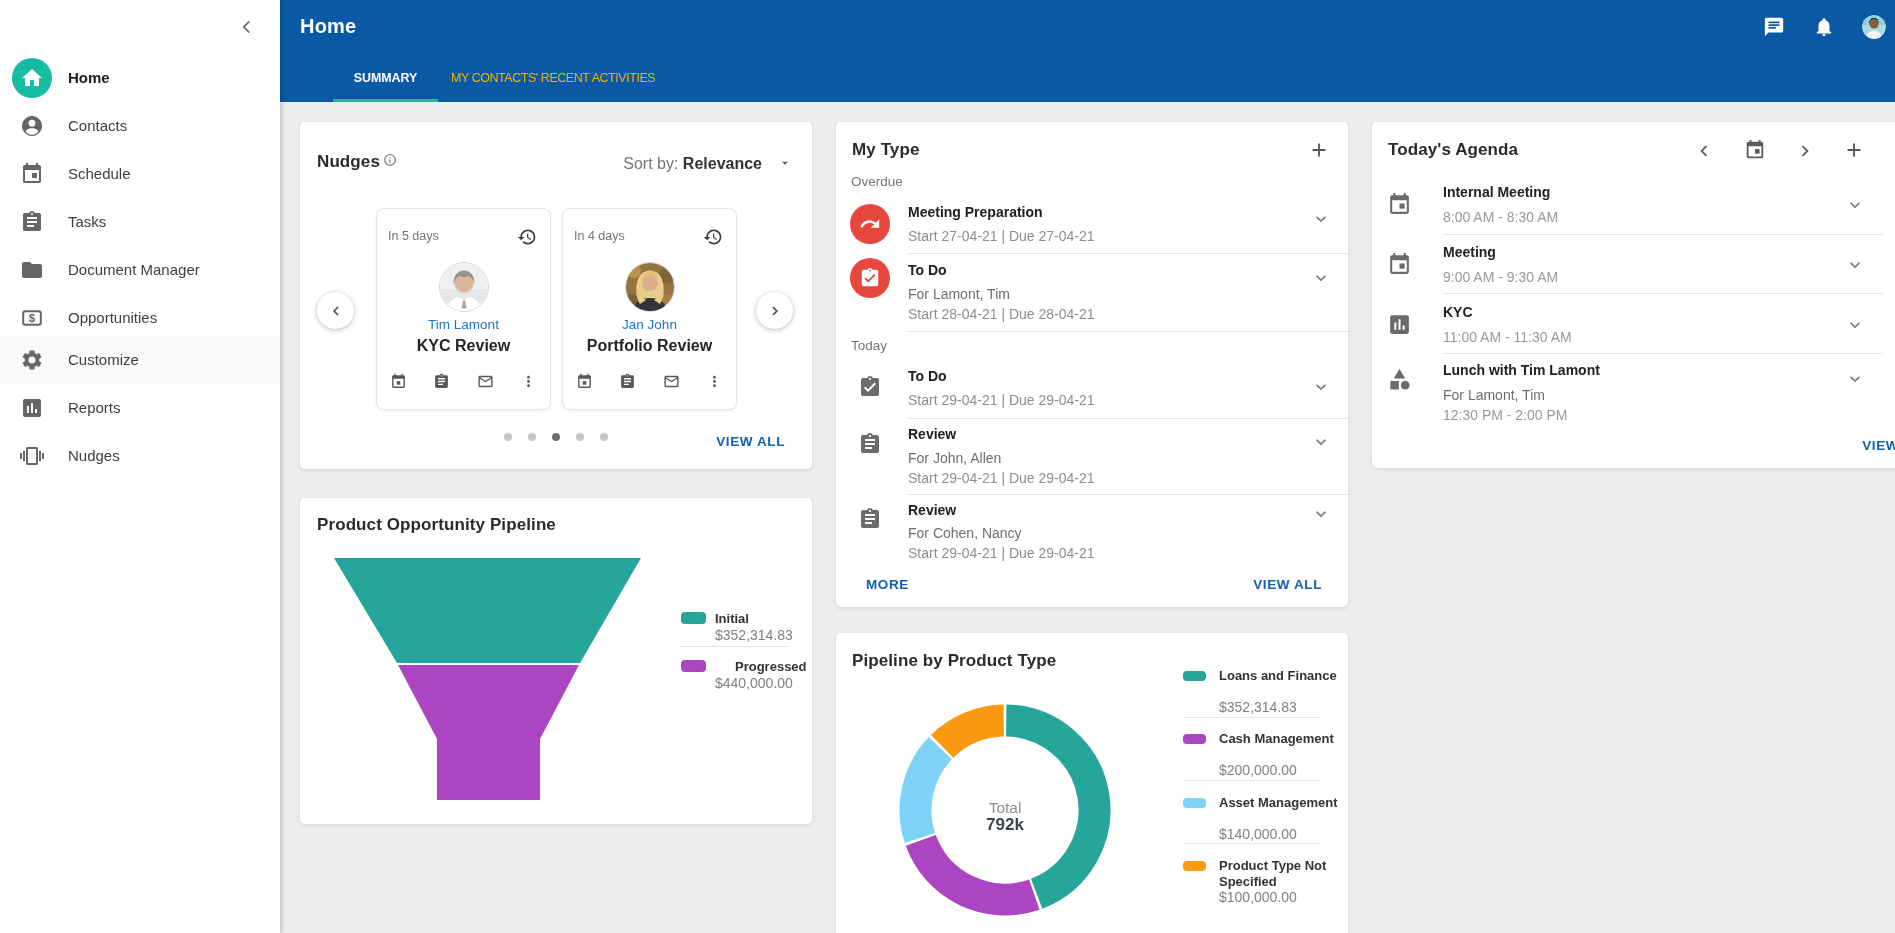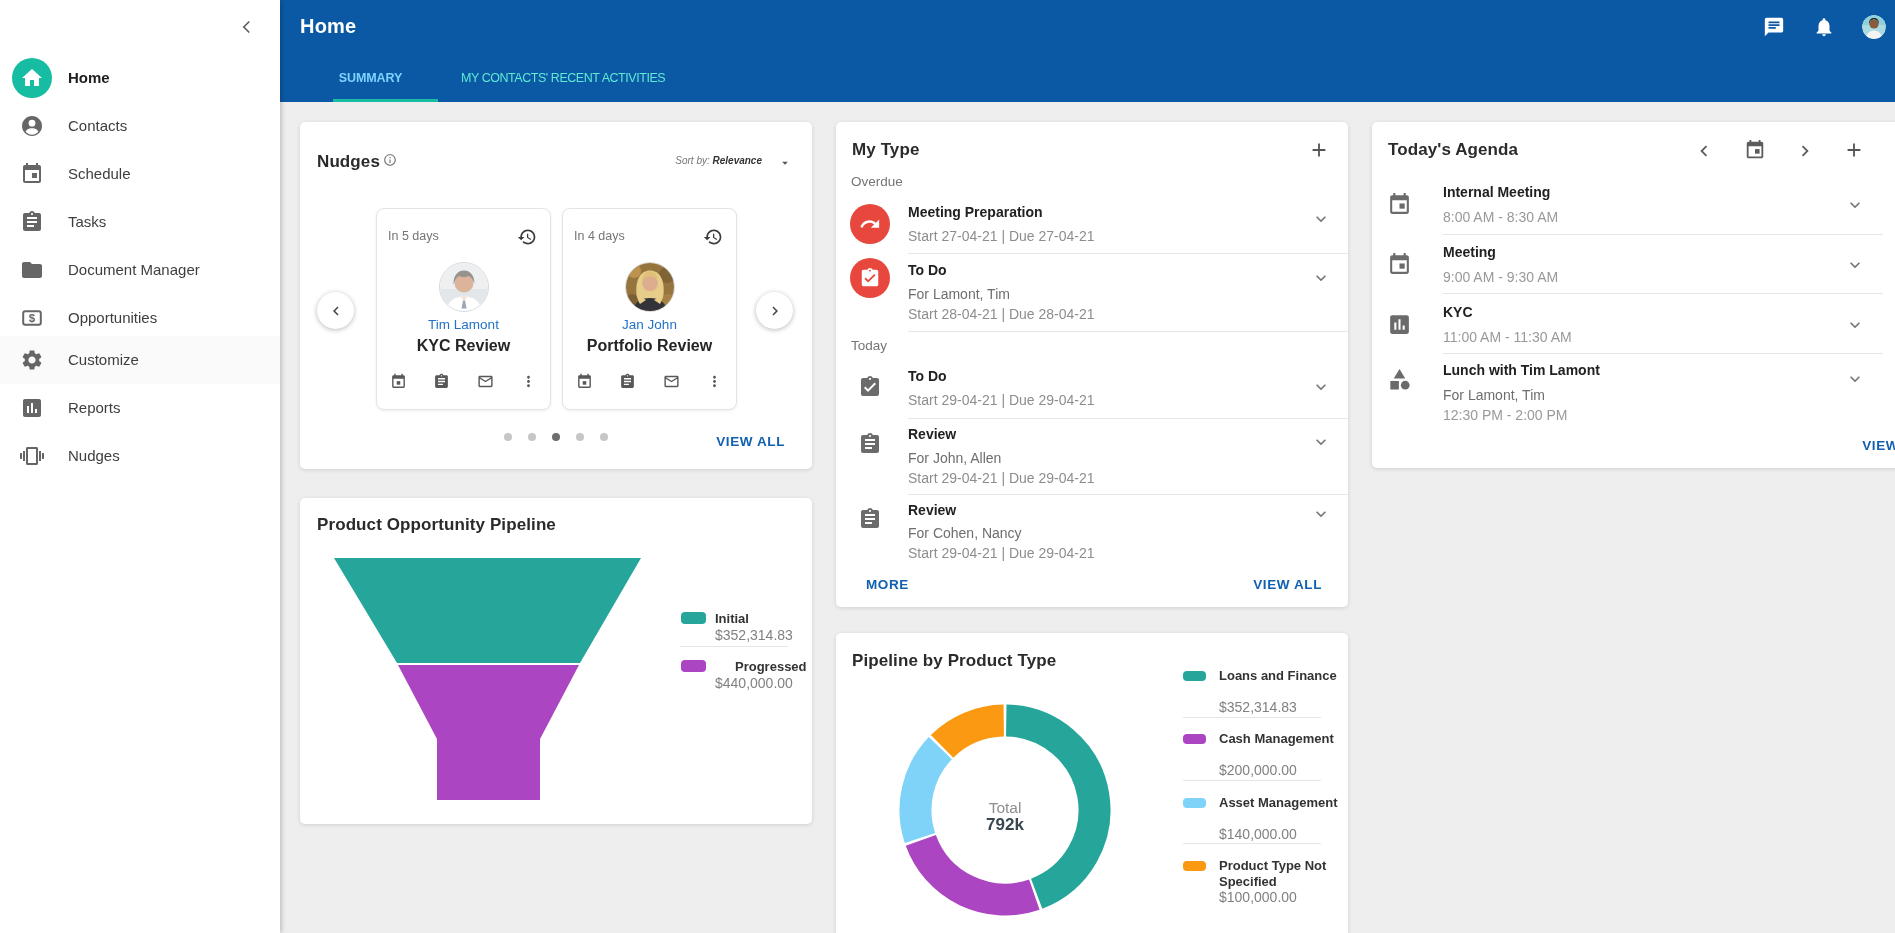--- a/index.html
+++ b/index.html
@@ -71,21 +71,21 @@
 
   
   .legend-swatch { position:absolute; width:25px; height:12px; border-radius:4px; }
   .legend-name { position:absolute; font-size:13px; font-weight:bold; color:#333333; line-height:15.5px; }
   .legend-val { position:absolute; font-size:14px; color:#818181; white-space:nowrap; }
   #donut-center-label { position:absolute; left:99px; top:166px; width:140px; text-align:center;
     font-size:15.5px; color:#8e8e8e; }
   #donut-center-value { position:absolute; left:99px; top:182px; width:140px; text-align:center;
     font-size:17px; font-weight:bold; color:#37474f; }
 
-  #sortby { position:absolute; right:50px; top:33px; font-size:10px; color:#757575; cursor:pointer;font-style:italic; }
+  #sortby { position:absolute; right:50px; top:33px; font-size:16px; color:#757575; cursor:pointer; }
   #sortby b { color:#333; font-weight:bold; }
   .caret { position:absolute; right:20px; top:34px; width:14px; height:14px; color:#555; cursor:pointer; }
   .info-i { position:absolute; left:83px; top:31px; width:14px; height:14px; color:#757575; }
   .plus-btn { position:absolute; width:22px; height:22px; color:#555; cursor:pointer; }
 </style>
 </head>
 <body>
 
 <svg width="0" height="0" style="position:absolute">
   <defs>
@@ -235,24 +235,24 @@
     <svg class="nicon">
         <use href="#i-vibration"></use>
       </svg>
     <span class="nlabel">Nudges</span>
   </div>
 </aside>
 
 <header id="appbar" style="background: rgb(11, 89, 164);">
   <div id="appbar-title">Home</div>
 
-  <div class="tab" id="tab-summary" style="left: 38px; width: 105px; justify-content: center; color: #7dd3fc; padding-top: 15px;">
+  <div class="tab" id="tab-summary" style="left: 53px; width: 105px; justify-content: center; color: #ffffff; padding-top: 15px;">
     <span>SUMMARY</span>
   </div>
-  <div class="tab" id="tab-activities" style="left: 168px; padding: 15px 13px 0px; color: #5eead4;">
+  <div class="tab" id="tab-activities" style="left: 158px; padding: 15px 13px 0px; color: #eab308;">
     <span>MY CONTACTS' RECENT ACTIVITIES</span>
   </div>
   <div id="tab-underline" style="background: rgb(23, 189, 163); left: 53px; width: 105px;"></div>
 
   <svg class="appbar-icon" style="left:1483px">
       <use href="#i-chat"></use>
     </svg>
   <svg class="appbar-icon" style="left:1533px">
       <use href="#i-bell"></use>
     </svg>

